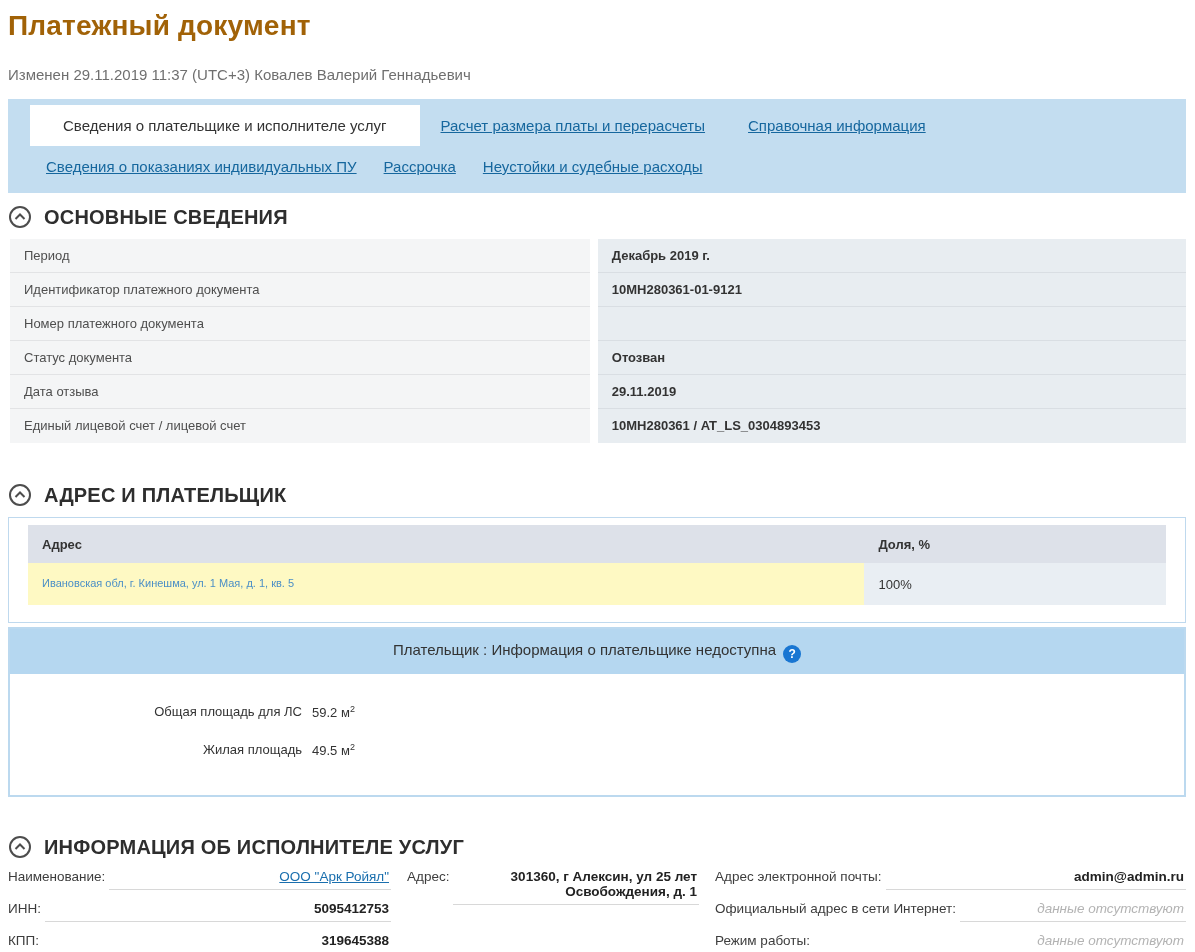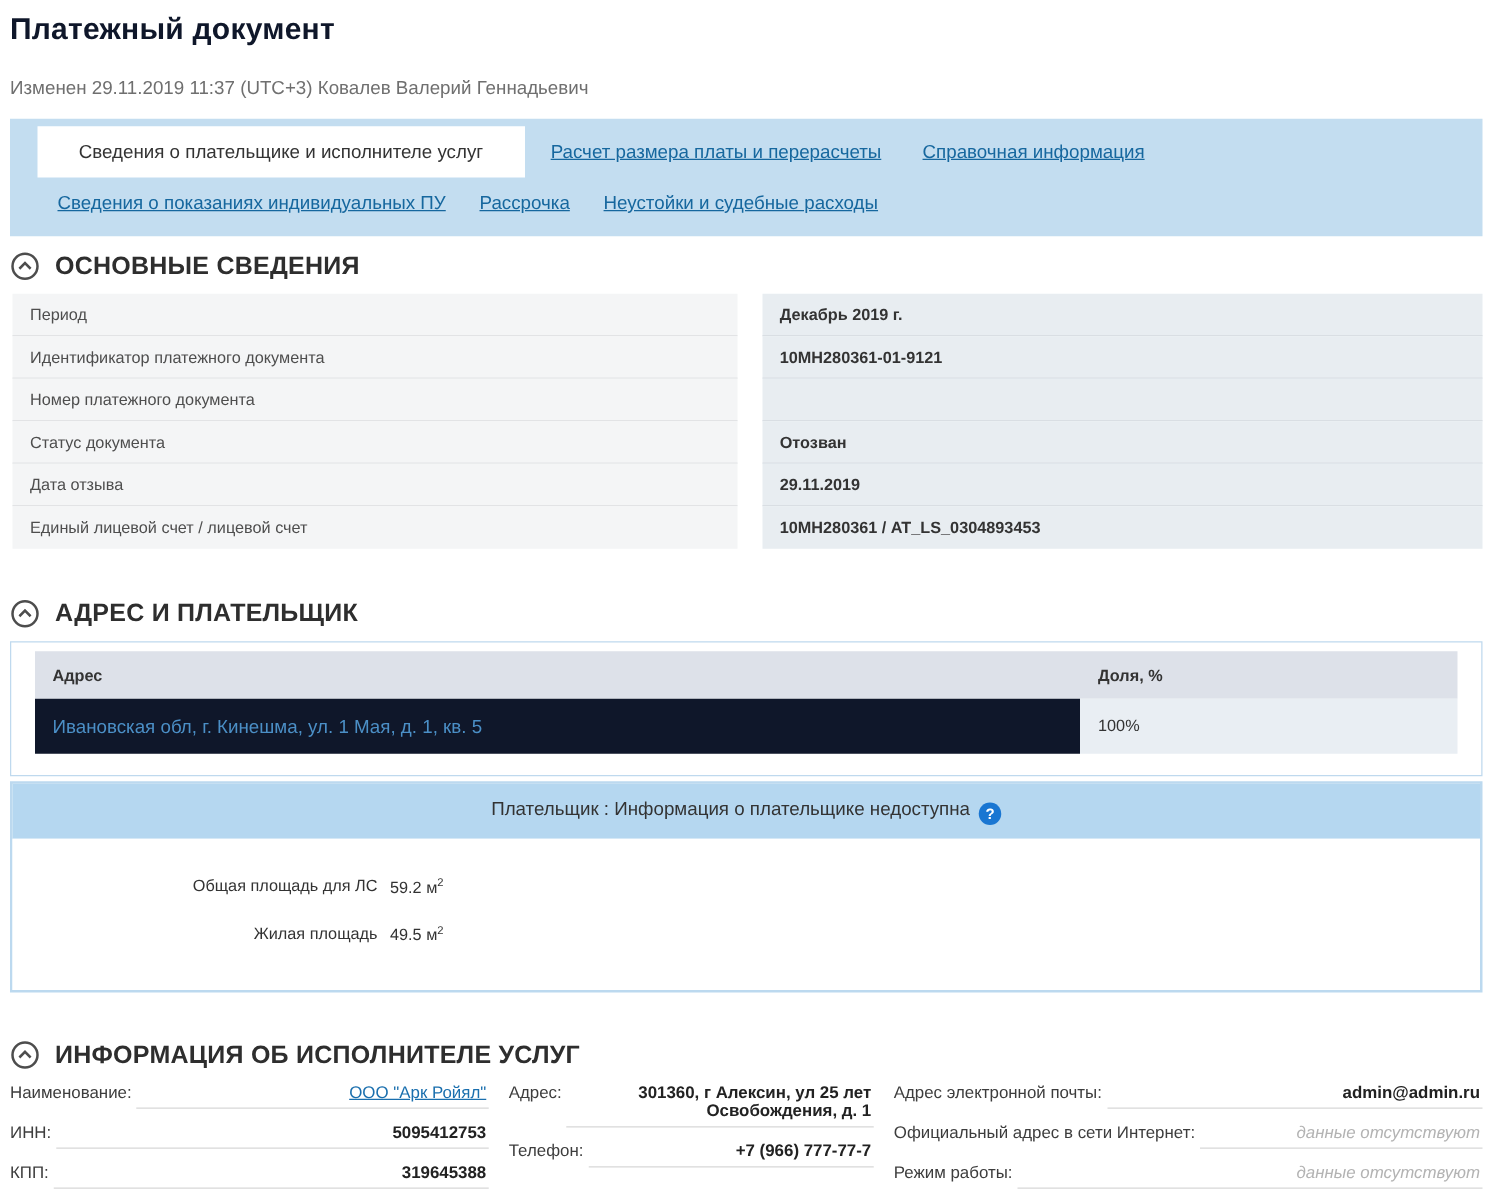--- a/index.html
+++ b/index.html
@@ -5,23 +5,23 @@
   * { box-sizing: border-box; margin: 0; padding: 0; }
   body {
     width: 1195px;
     background: #ffffff;
     font-family: "Liberation Sans", "DejaVu Sans", sans-serif;
     color: #333;
     padding: 6px 9px 10px 8px;
   }
   
   .page-title {
-    font-size: 24px;
-    font-weight: bold;
-    color: #0f172a;
+    font-size: 28px;
+    font-weight: bold;
+    color: #a16207;
     margin-top: 4px;
     letter-spacing: .2px;
   }
   .modified-line {
     margin-top: 24px;
     font-size: 15px;
     color: #6f6f6f;
   }
   
   .tabs {
@@ -39,21 +39,21 @@
     color: #333;
     cursor: default;
   }
   .tab-link {
     font-size: 15px;
     color: #16679e;
     text-decoration: underline;
     cursor: pointer;
   }
   .tabs-row.first .tab-link.g1 { margin-left: 21px; }
-  .tabs-row.first .tab-link.g2 { margin-left: 33px; text-decoration: underline; }
+  .tabs-row.first .tab-link.g2 { margin-left: 43px; text-decoration: underline; }
   .tabs-row.second .tab-link + .tab-link { margin-left: 27px; }
   
   .section-header {
     display: flex;
     align-items: flex-end;
     gap: 12px;
   }
   .section-header.s1 { margin-top: 12px; }
   .section-header.s2 { margin-top: 40px; }
   .section-header.s3 { margin-top: 38px; }
@@ -77,44 +77,43 @@
     background: #f4f5f6;
     color: #4e4e4e;
     border-bottom: 1px solid #e2e3e5;
   }
   .kv-value {
     flex: 1;
     background: #e8edf1;
     color: #333;
     font-weight: bold;
     border-bottom: 1px solid #d9dee3;
-    margin-left: 12px;
   }
   .kv-row:last-child .kv-label { border-bottom: none; }
   .kv-row:last-child .kv-value { border-bottom: none; }
   
   .addr-box {
     border: 1px solid #bfd9ee;
     margin-top: 10px;
     padding: 7px 19px 17px 19px;
   }
   .addr-row { display: flex; }
   .addr-cell-a { flex: 1; }
   .addr-cell-b { flex: 0 0 26.5%; }
   .addr-head .addr-cell-a, .addr-head .addr-cell-b {
     background: #dde1e9;
     font-size: 13px;
     font-weight: bold;
     color: #333;
     padding: 12px 14px 11px 14px;
   }
   .addr-data .addr-cell-a {
-    background: #0f172a;
+    background: #fef9c3;
     padding: 14px 14px 13px 14px;
-    font-size: 15px;
+    font-size: 11px;
   }
   .addr-data .addr-cell-b {
     background: #e9eef3;
     padding: 14px 14px 13px 14px;
     font-size: 13px;
     color: #333;
   }
   .addr-link { color: #4b8fc6; text-decoration: none; cursor: pointer; }
   
   .payer-box { border: 2px solid #bcd9ef; margin-top: 4px; }
@@ -292,24 +291,20 @@
       <span class="field-label">КПП:</span>
       <span class="field-value">319645388</span>
     </div>
   </div>
 
   <div>
     <div class="field">
       <span class="field-label">Адрес:</span>
       <span class="field-value">301360, г Алексин, ул 25 лет Освобождения, д. 1</span>
     </div>
-    <div class="field">
-      <span class="field-label">Телефон:</span>
-      <span class="field-value">+7 (966) 777-77-7</span>
-    </div>
 
   </div>
 
   <div>
     <div class="field">
       <span class="field-label">Адрес электронной почты:</span>
       <span class="field-value">admin@admin.ru</span>
     </div>
     <div class="field">
       <span class="field-label">Официальный адрес в сети Интернет:</span>

